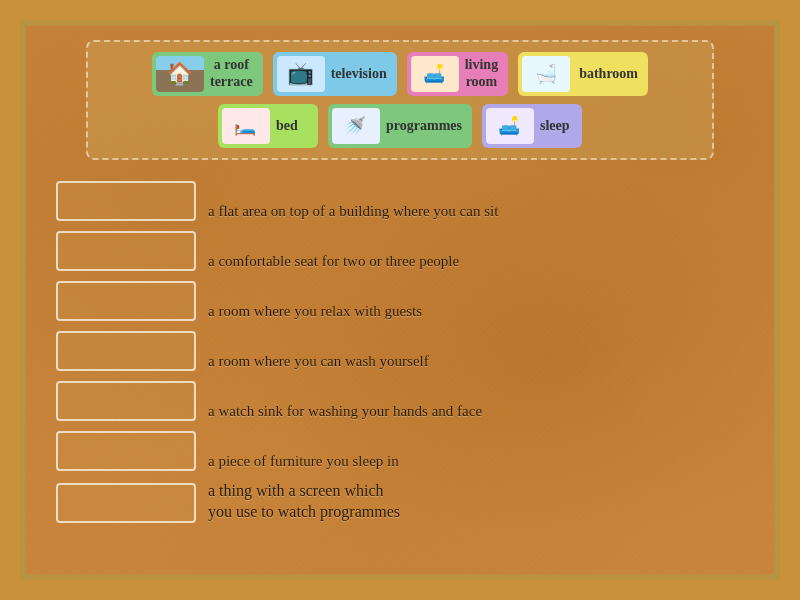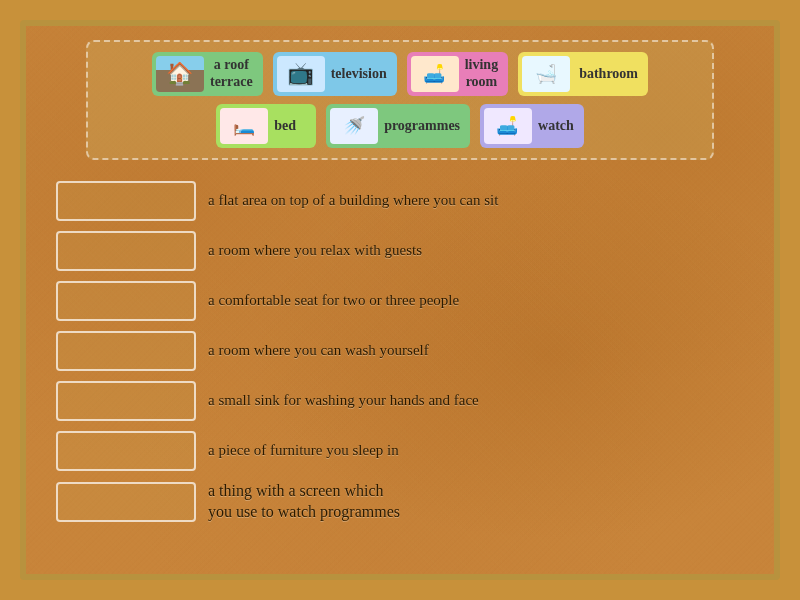--- a/index.html
+++ b/index.html
@@ -192,21 +192,21 @@
       top: 155px;
       left: 30px;
       right: 30px;
       display: flex;
       flex-direction: column;
       gap: 10px;
     }
 
     .definition-row {
       display: flex;
-      align-items: center;
+      align-items: flex-end;
       gap: 12px;
     }
 
     .answer-box {
       width: 140px;
       height: 40px;
       border: 2px solid rgba(255,255,255,0.7);
       border-radius: 4px;
       background: rgba(200,160,80,0.2);
       flex-shrink: 0;
@@ -251,45 +251,45 @@
       <div class="word-card card-lime">
         <div class="word-card-img img-bed"></div>
         <span class="word-card-label">bed</span>
       </div>
       <div class="word-card card-green">
         <div class="word-card-img img-washbasin"></div>
         <span class="word-card-label">programmes</span>
       </div>
       <div class="word-card card-lavender">
         <div class="word-card-img img-sofa"></div>
-        <span class="word-card-label">watch</span>
+        <span class="word-card-label">sleep</span>
       </div>
     </div>
   </div>
 
   <div class="definitions-area">
     <div class="definition-row">
       <div class="answer-box"></div>
       <span class="definition-text">a flat area on top of a building where you can sit</span>
     </div>
     <div class="definition-row">
       <div class="answer-box"></div>
+      <span class="definition-text">a comfortable seat for two or three people</span>
+    </div>
+    <div class="definition-row">
+      <div class="answer-box"></div>
       <span class="definition-text">a room where you relax with guests</span>
     </div>
     <div class="definition-row">
       <div class="answer-box"></div>
-      <span class="definition-text">a comfortable seat for two or three people</span>
-    </div>
-    <div class="definition-row">
-      <div class="answer-box"></div>
       <span class="definition-text">a room where you can wash yourself</span>
     </div>
     <div class="definition-row">
       <div class="answer-box"></div>
-      <span class="definition-text">a small sink for washing your hands and face</span>
+      <span class="definition-text">a watch sink for washing your hands and face</span>
     </div>
     <div class="definition-row">
       <div class="answer-box"></div>
       <span class="definition-text">a piece of furniture you sleep in</span>
     </div>
     <div class="definition-row">
       <div class="answer-box"></div>
       <span class="definition-text">a thing with a screen which<br>you use to watch programmes</span>
     </div>
   </div>

